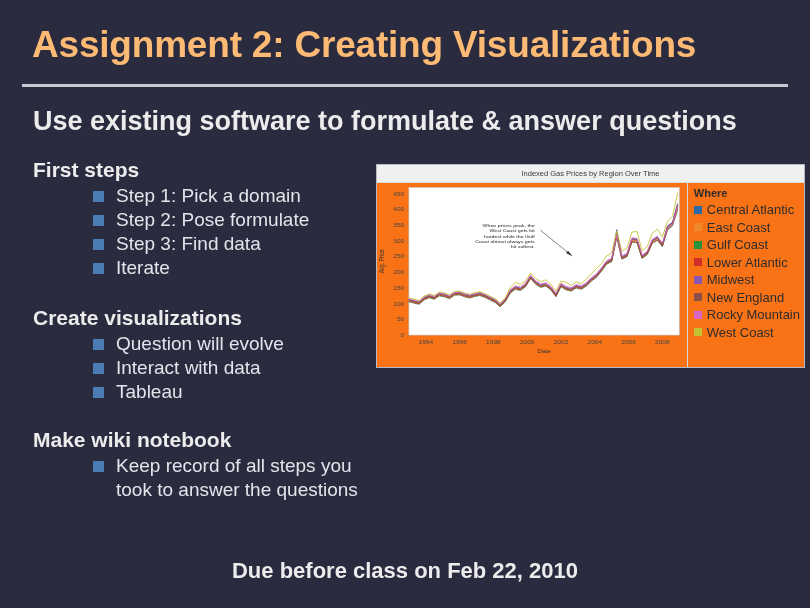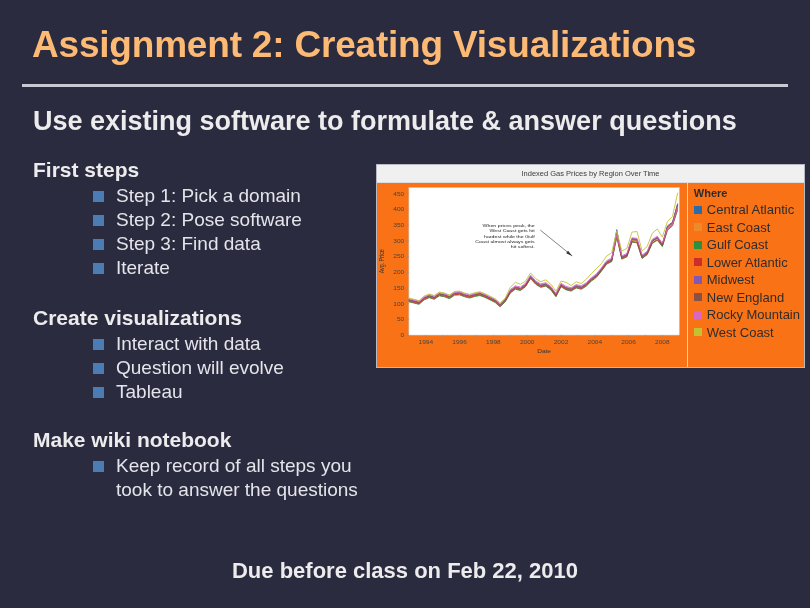--- a/index.html
+++ b/index.html
@@ -92,45 +92,45 @@
 
     <div class="sec">
       <div class="sec-head">First steps</div>
       <ul class="items">
         <li class="item">
           <span class="sq"></span>
           <span class="item-txt">Step 1: Pick a domain</span>
         </li>
         <li class="item">
           <span class="sq"></span>
-          <span class="item-txt">Step 2: Pose software</span>
+          <span class="item-txt">Step 2: Pose formulate</span>
         </li>
         <li class="item">
           <span class="sq"></span>
           <span class="item-txt">Step 3: Find data</span>
         </li>
         <li class="item">
           <span class="sq"></span>
           <span class="item-txt">Iterate</span>
         </li>
       </ul>
     </div>
 
     <div class="gap"></div>
 
     <div class="sec">
       <div class="sec-head">Create visualizations</div>
       <ul class="items">
         <li class="item">
           <span class="sq"></span>
+          <span class="item-txt">Question will evolve</span>
+        </li>
+        <li class="item">
+          <span class="sq"></span>
           <span class="item-txt">Interact with data</span>
-        </li>
-        <li class="item">
-          <span class="sq"></span>
-          <span class="item-txt">Question will evolve</span>
         </li>
         <li class="item">
           <span class="sq"></span>
           <span class="item-txt">Tableau</span>
         </li>
       </ul>
     </div>
 
     <div class="gap2"></div>
 

